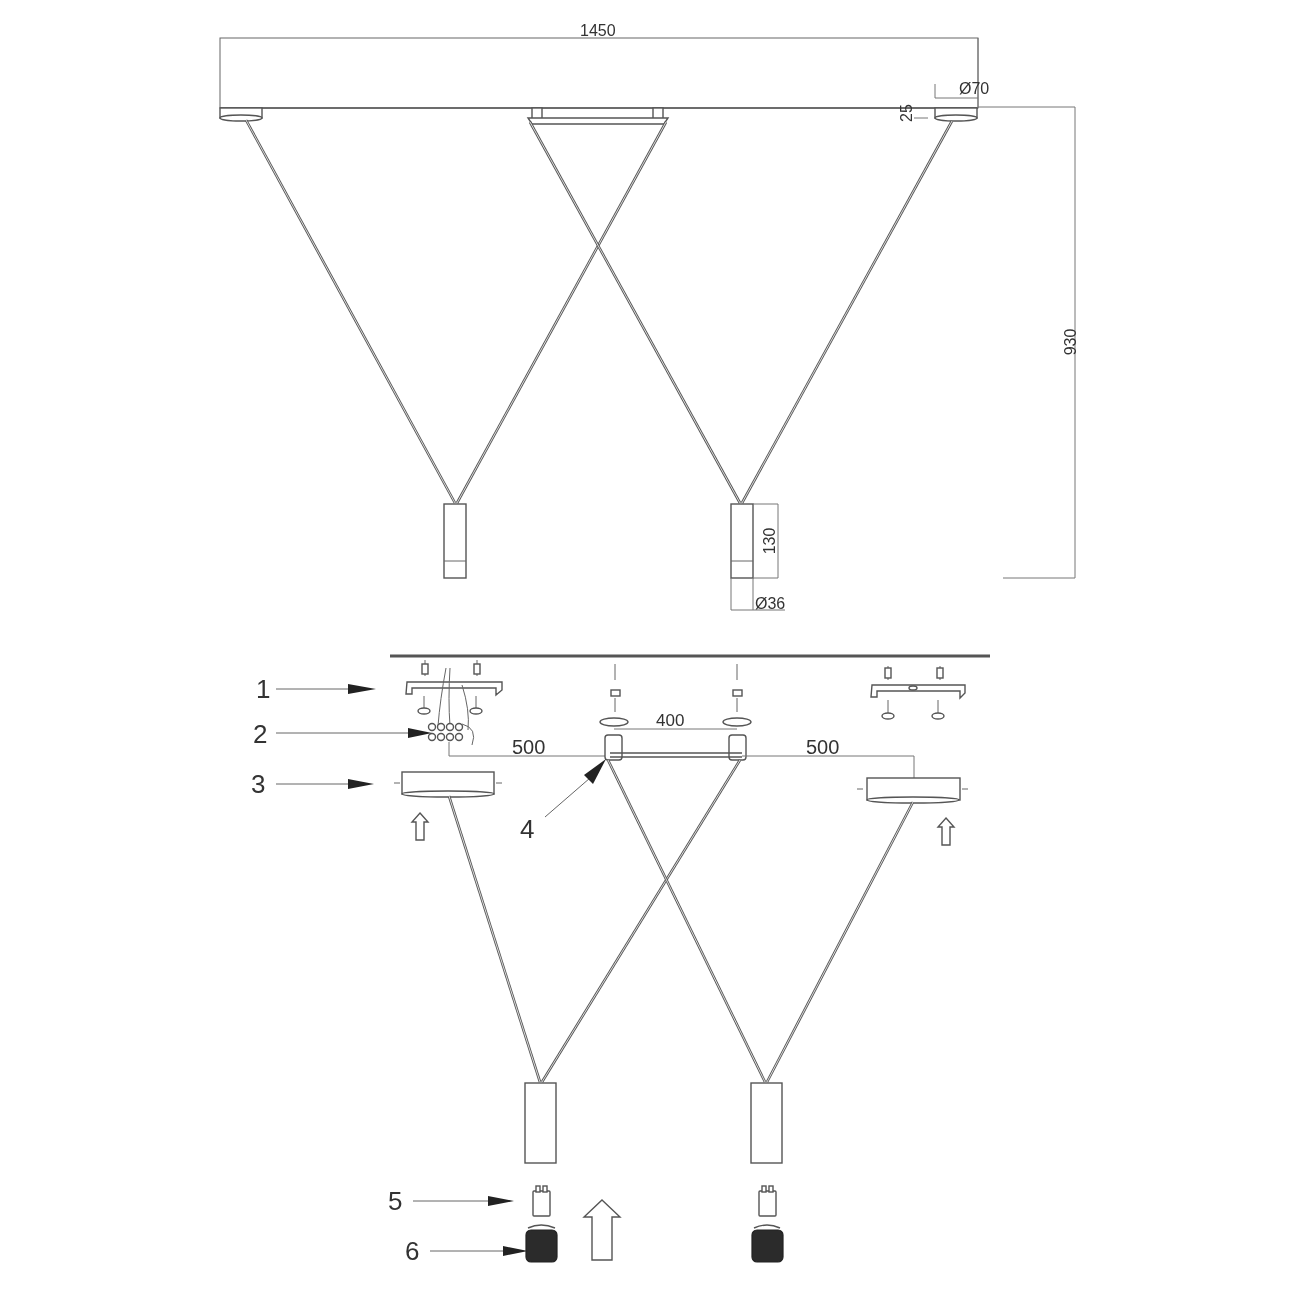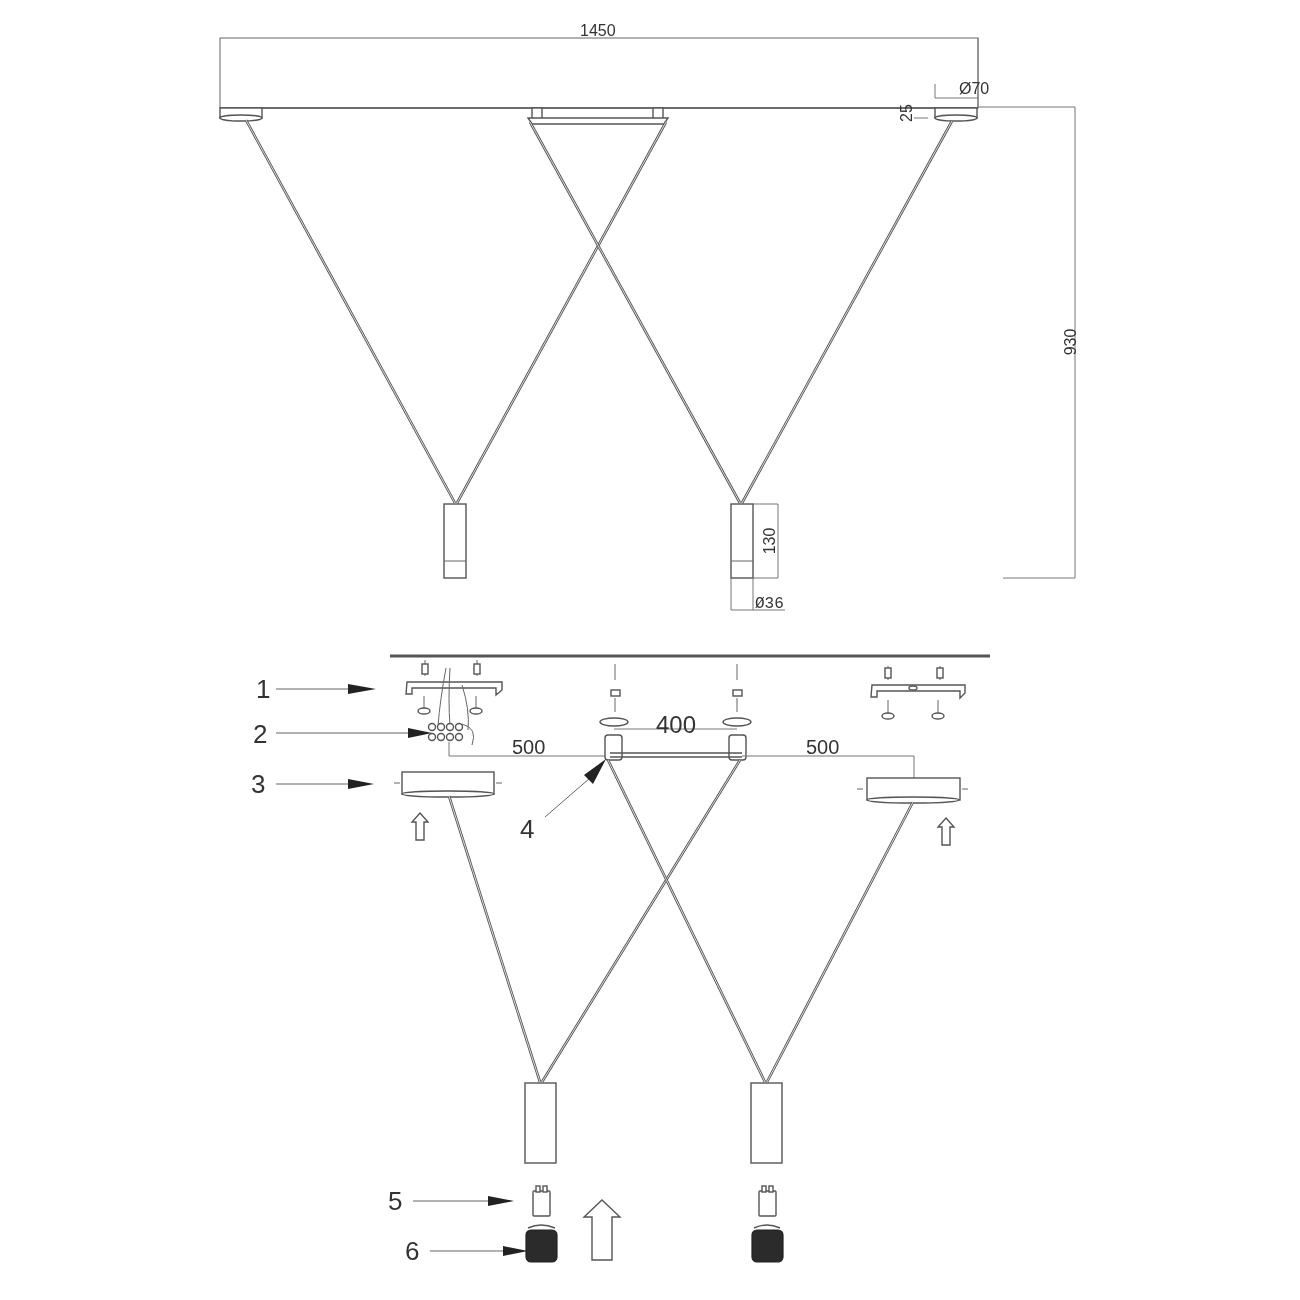--- a/index.html
+++ b/index.html
@@ -229,23 +229,23 @@
       <path fill="#222" d="M503 1246 L528 1251 L503 1256 Z"></path>
     </g>
   </g>
 </svg>
 
 <span class="lbl dimlbl" style="left:580px; top:22px;">1450</span>
 <span class="lbl dimlbl" style="left:939px; top:80px;margin-left:20px;">Ø70</span>
 <span class="lbl dimlbl rot" style="left:898px; top:104px;">25</span>
 <span class="lbl dimlbl rot" style="left:1058px; top:333px;">930</span>
 <span class="lbl dimlbl rot" style="left:757px; top:532px;">130</span>
-<span class="lbl dimlbl" style="left:755px; top:595px;font-family:Liberation Mono, monospace;">Ø36</span>
-
-<span class="lbl" style="left:656px; top:711px; font-size:24px;">400</span>
+<span class="lbl dimlbl" style="left:755px; top:595px;">Ø36</span>
+
+<span class="lbl" style="left:656px; top:711px; font-size:17px;">400</span>
 <span class="lbl" style="left:512px; top:736px; font-size:20px;">500</span>
 <span class="lbl" style="left:806px; top:736px; font-size:20px;">500</span>
 
 <span class="lbl callout" style="left:256px; top:674px;">1</span>
 <span class="lbl callout" style="left:253px; top:719px;">2</span>
 <span class="lbl callout" style="left:251px; top:769px;">3</span>
 <span class="lbl callout" style="left:520px; top:814px;">4</span>
 <span class="lbl callout" style="left:388px; top:1186px;">5</span>
 <span class="lbl callout" style="left:405px; top:1236px;">6</span>
 

